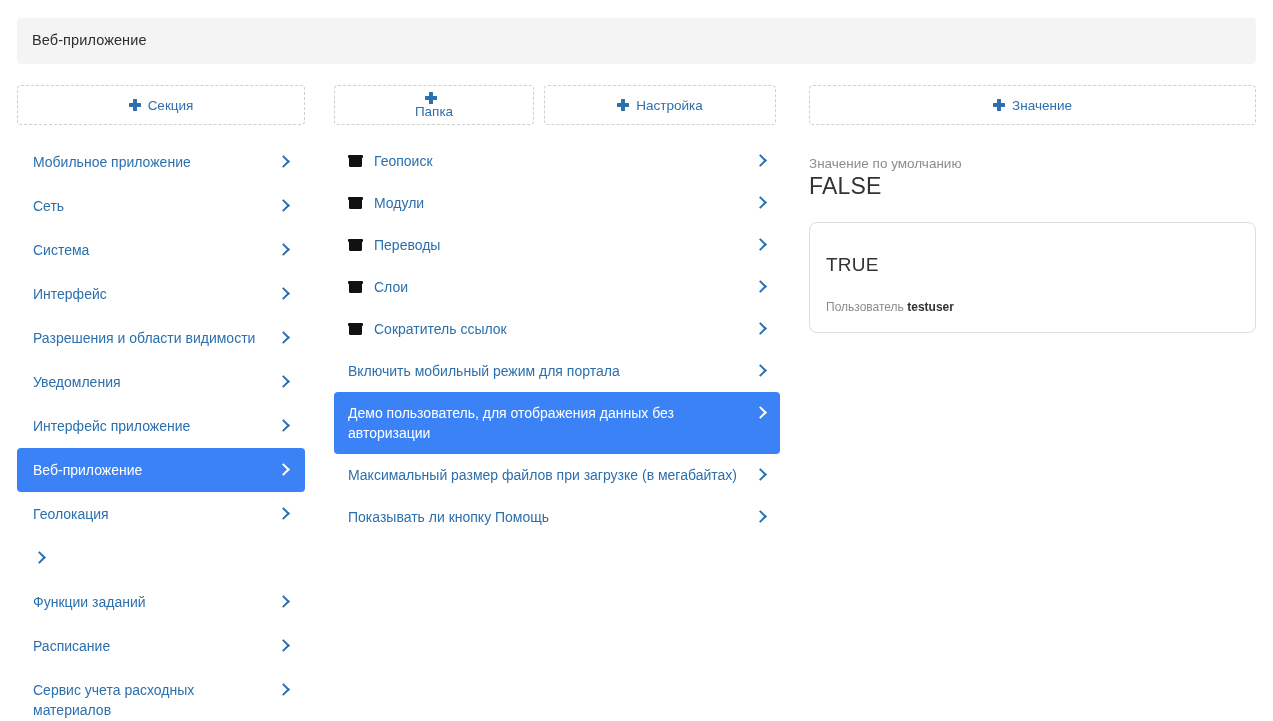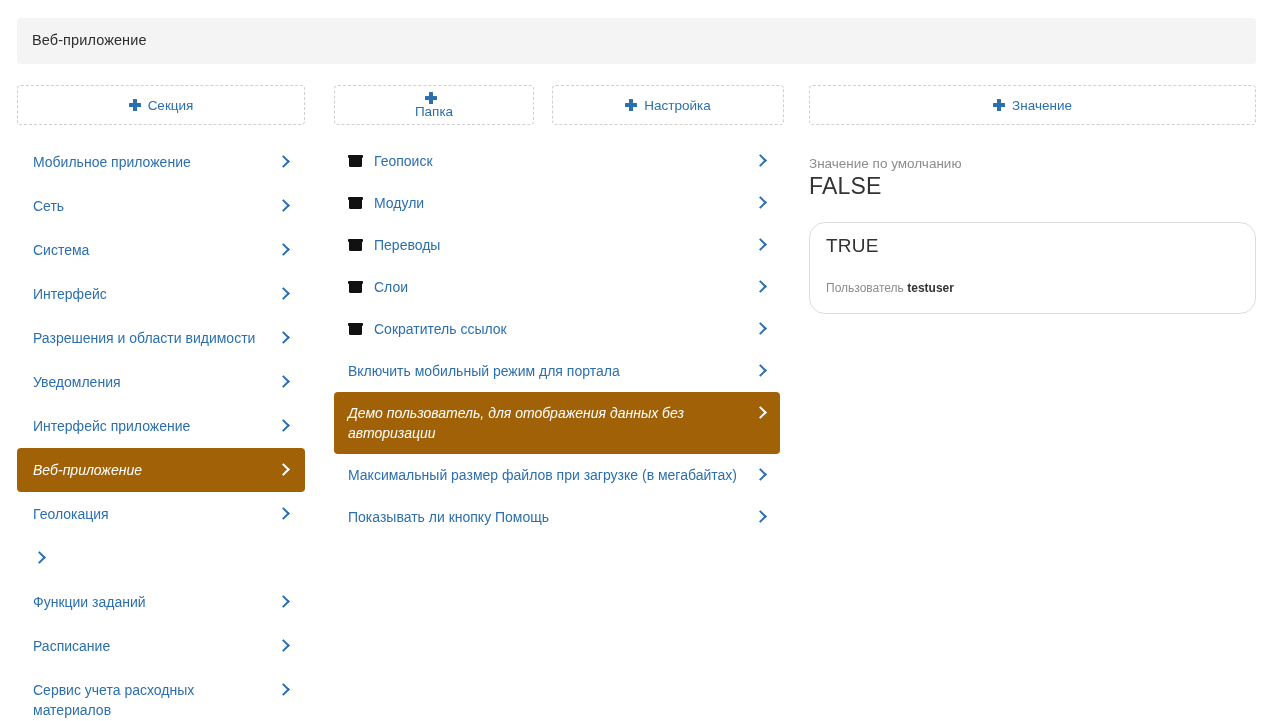--- a/index.html
+++ b/index.html
@@ -77,21 +77,21 @@
     content: "";
     position: absolute;
     background: #2c6fad;
     border-radius: .5px;
   }
   .add-btn .plus::before { left: 0; top: 4px; width: 12px; height: 4px; }
   .add-btn .plus::after  { top: 0; left: 4px; height: 12px; width: 4px; }
 
   .btn-section  { left: 0;   width: 288px; }
   .btn-folder   { left: 0;   width: 200px; flex-direction: column; }
-  .btn-setting  { left: 218px; width: 232px; }
+  .btn-setting  { left: 210px; width: 232px; }
   .btn-value    { left: 0;   width: 447px; }
 
   
   .list { position: absolute; top: 55px; left: 0; right: 0; }
 
   .row {
     position: relative;
     display: flex;
     align-items: flex-start;
     border-radius: 4px;
@@ -115,21 +115,21 @@
     content: "";
     position: absolute;
     left: 2px;
     top: 5px;
     width: 7px;
     height: 7px;
     border-right: 2.4px solid #2c6fad;
     border-top: 2.4px solid #2c6fad;
     transform: rotate(45deg);
   }
-  .row.selected { background: #a16207; font-style: italic; }
+  .row.selected { background: #3b82f6; }
   .row.selected .label { color: #ffffff; }
   .row.selected .chev::before { border-color: #ffffff; }
 
   
   .col-sections .row {
     padding: 12px 14px 12px 16px;
     min-height: 18px;
   }
   .col-sections .row .label { padding-right: 14px; }
 
@@ -181,24 +181,24 @@
     margin-top: 2px;
     letter-spacing: .2px;
   }
   .value-card {
     position: absolute;
     top: 137px;
     left: 0;
     width: 447px;
     min-height: 68px;
     border: 1px solid #dddddd;
-    border-radius: 16px;
+    border-radius: 8px;
     background: #ffffff;
     box-sizing: border-box;
-    padding: 11px 16px 16px 16px;
+    padding: 30px 16px 16px 16px;
     cursor: pointer;
   }
   .value-card .v-main {
     font-size: 19px;
     line-height: 24px;
     color: #333333;
     letter-spacing: .2px;
   }
   .value-card .v-sub {
     margin-top: 21px;

